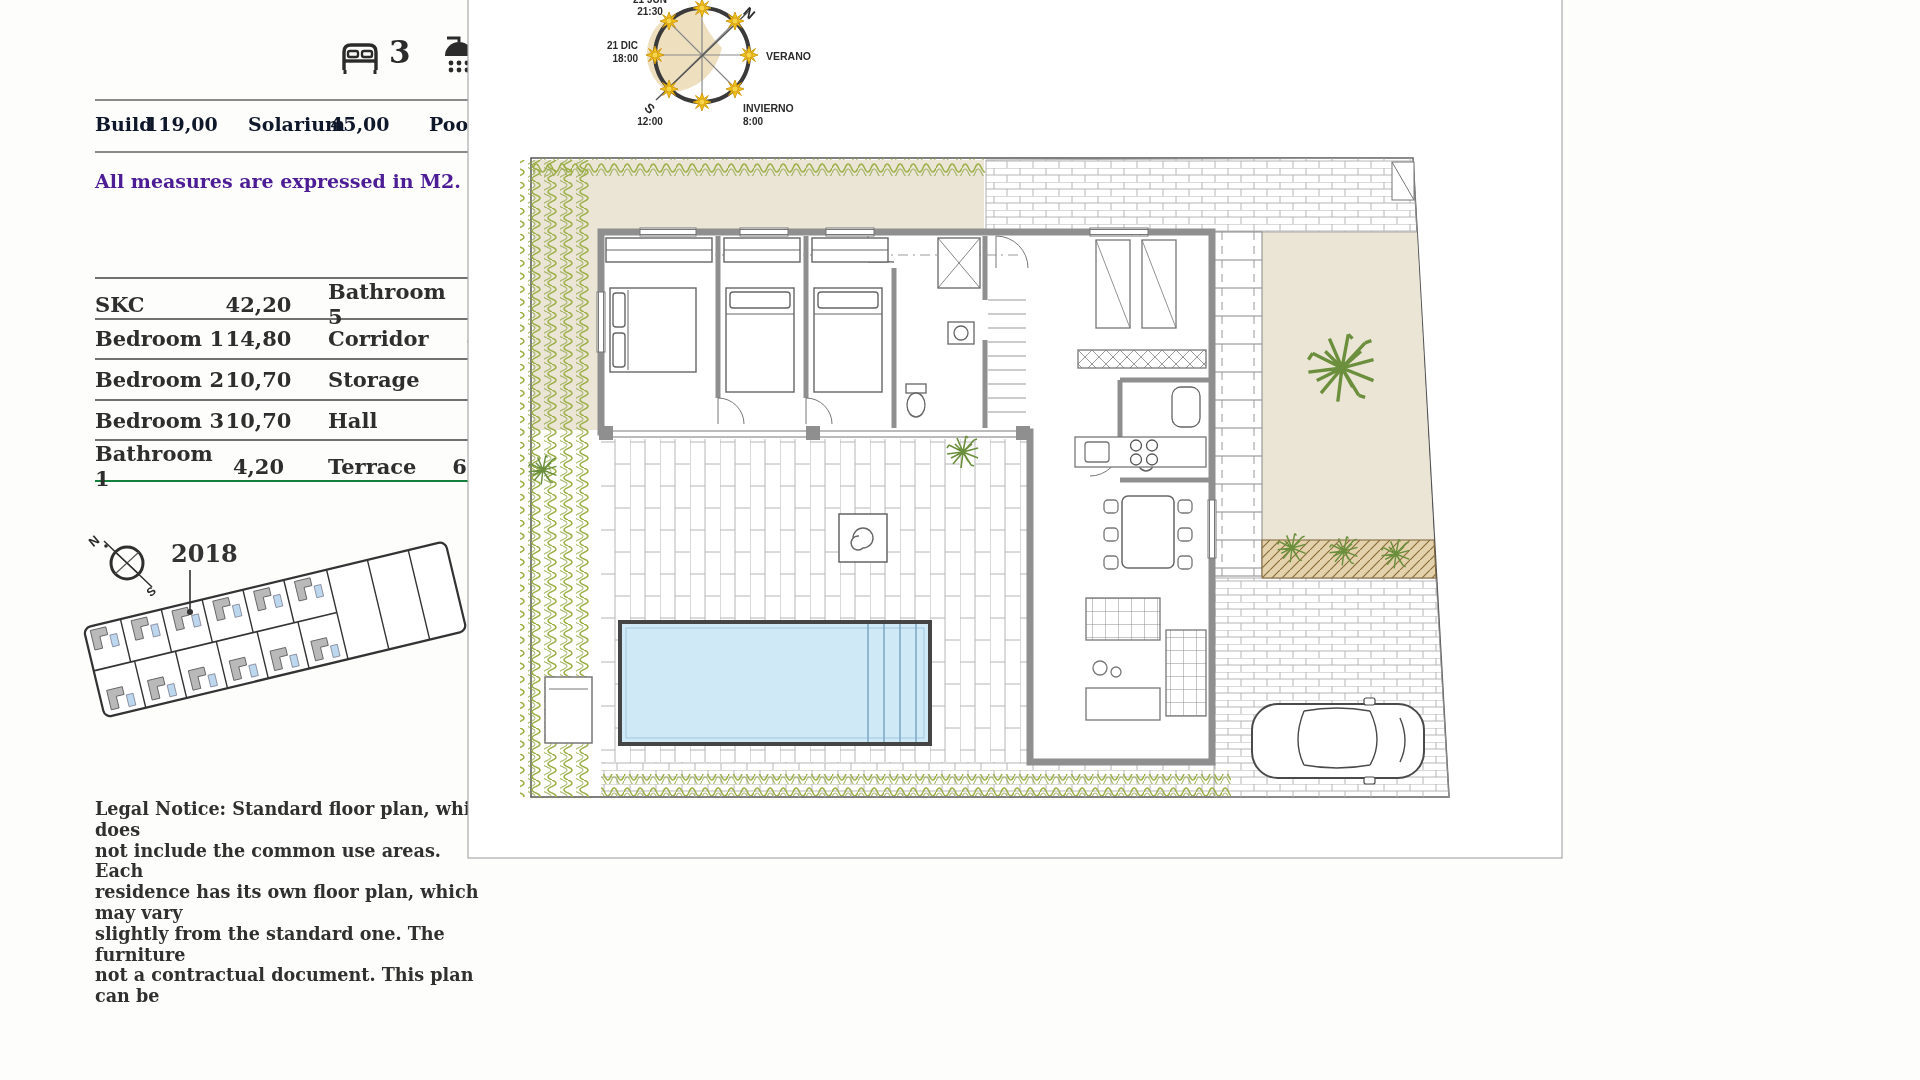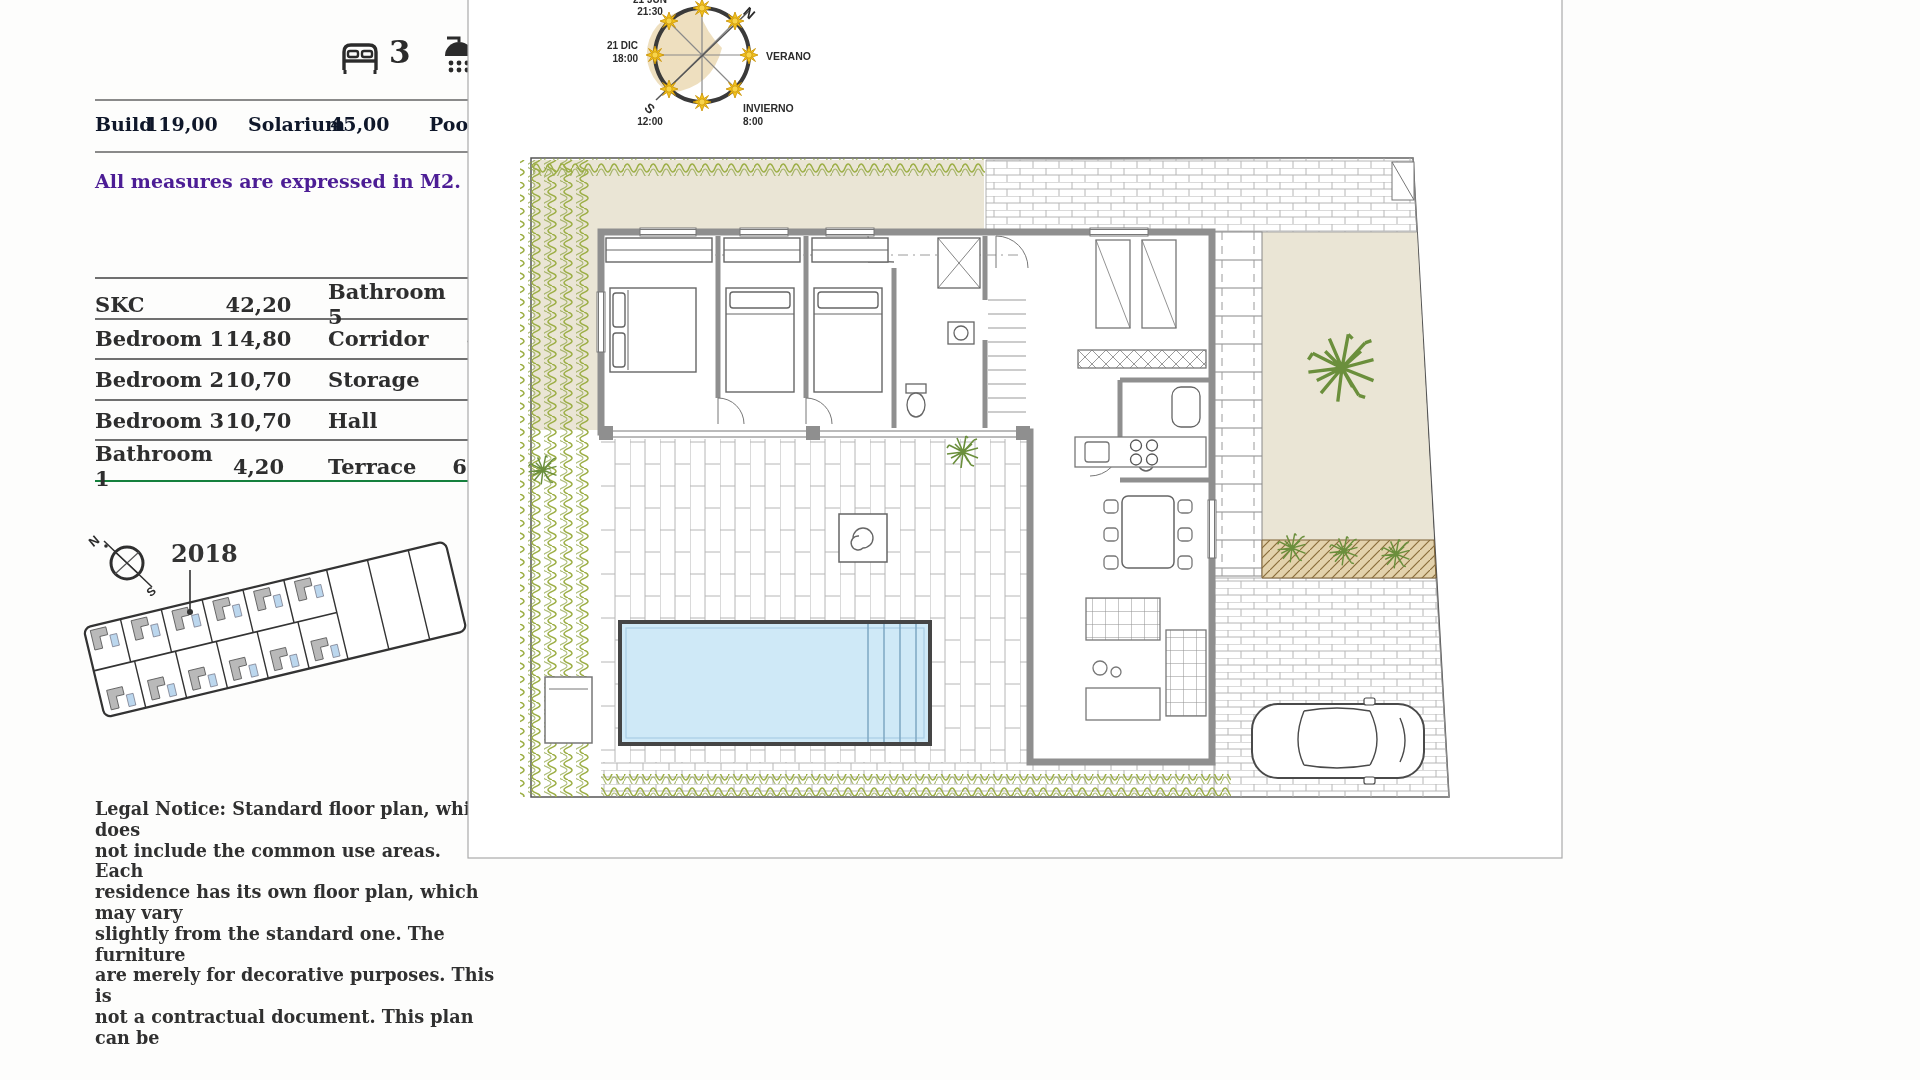--- a/index.html
+++ b/index.html
@@ -96,21 +96,20 @@
         <span>Terrace</span>
           <span class="tv2">65,00</span>
       </div>
     </div>
 
     <div class="legal">
       <div>Legal Notice: Standard floor plan, which does</div>
       <div>not include the common use areas. Each</div>
       <div>residence has its own floor plan, which may vary</div>
       <div>slightly from the standard one. The furniture</div>
-      <div>are merely for decorative purposes. This is</div>
       <div>not a contractual document. This plan can be</div>
 
     </div>
   </div>
 
   <svg width="1920" height="1080" viewBox="0 0 1920 1080">
     <defs>
       <pattern id="bh" width="26" height="14" patternUnits="userSpaceOnUse">
         <path d="M0 0H26 M0 7H26 M6 0V7 M19 7V14" stroke="#b6b6b6" stroke-width="1" fill="none"></path>
       </pattern>

